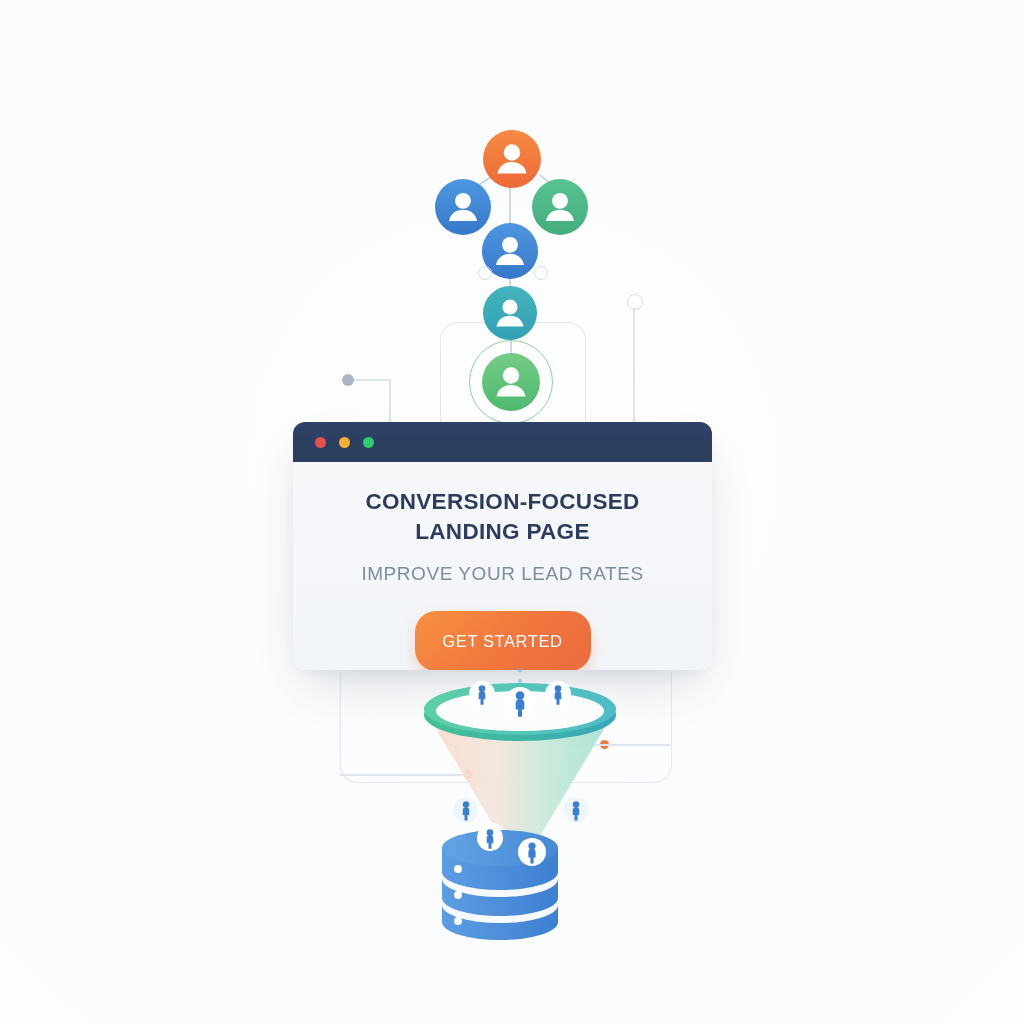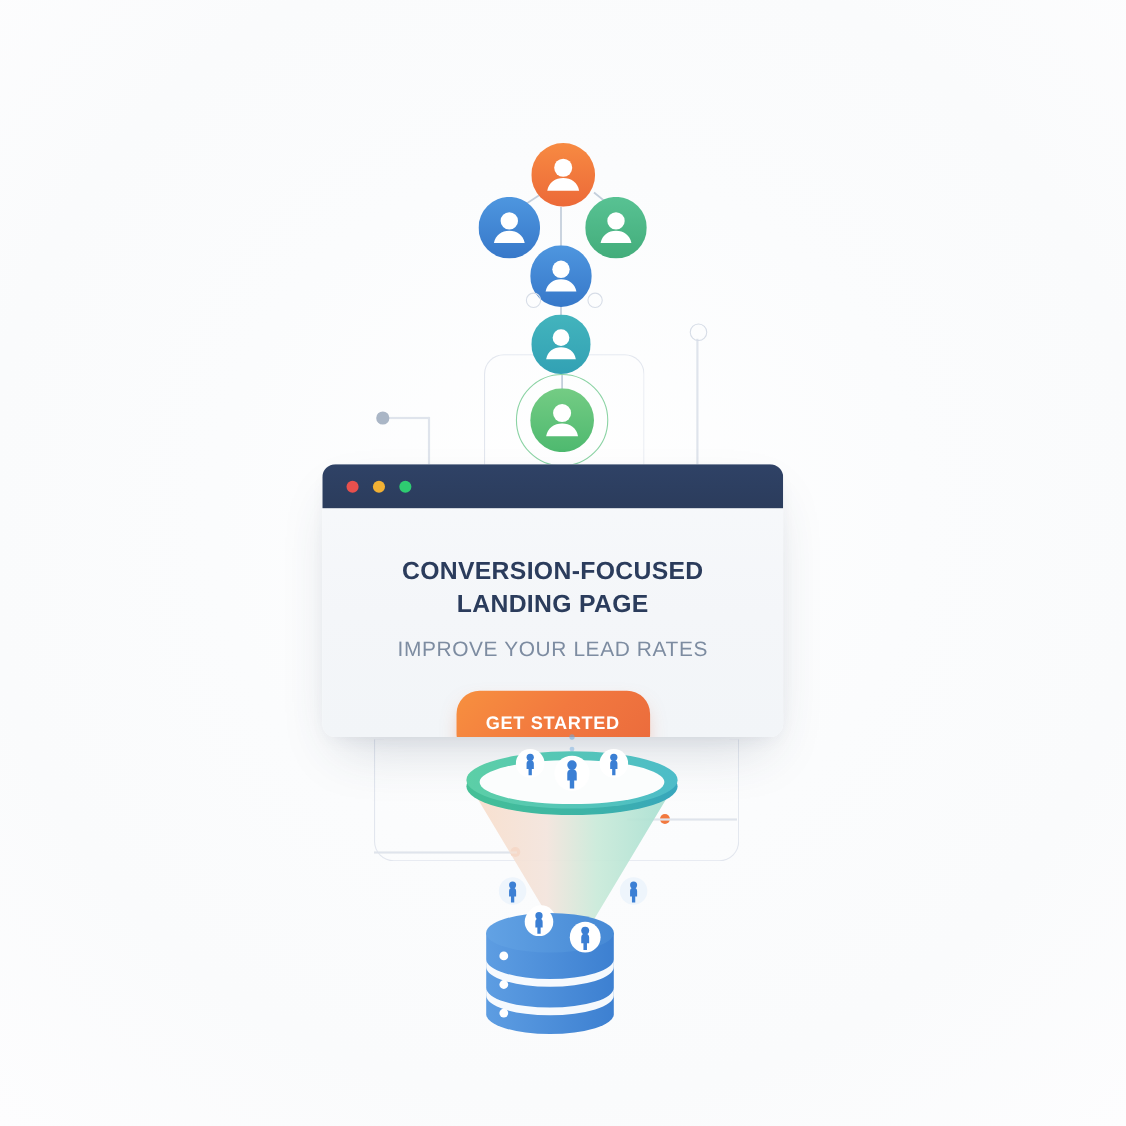--- a/index.html
+++ b/index.html
@@ -38,31 +38,31 @@
     background:linear-gradient(180deg,#f7f9fb 0%,#f4f6f9 55%,#f2f5f8 100%);
     box-shadow:0 22px 48px -16px rgba(45,62,92,.22), 0 6px 18px -8px rgba(45,62,92,.10);
     overflow:hidden;
   }
   #titlebar{
     height:40px;width:100%;
     background:linear-gradient(180deg,#2f4266 0%,#2b3c5c 100%);
     display:flex;align-items:center;padding-left:22px;box-sizing:border-box;gap:13px;
   }
   .tdot{width:11px;height:11px;border-radius:50%;}
-  #page{padding:42px 34px 0;box-sizing:border-box;text-align:center;}
+  #page{padding:25px 34px 0;box-sizing:border-box;text-align:center;}
   #headline{
     color:#2b3c5c;font-weight:bold;font-size:22.5px;line-height:1.32;
     letter-spacing:.3px;margin:0;
   }
   #subhead{
     color:#7d8ca1;font-size:19px;letter-spacing:.55px;margin:17px 0 0;font-weight:400;
   }
   #cta{
     margin:26px auto 0;display:block;width:176px;height:60px;border:none;
-    border-radius:21px;color:#fff;font-size:16.5px;font-weight:bold;letter-spacing:.6px;
+    border-radius:21px;color:#fff;font-size:16.5px;font-weight:normal;letter-spacing:.6px;
     font-family:"Liberation Sans", sans-serif;
     background:linear-gradient(135deg,#f7903f 0%,#f2793f 48%,#ea6a3c 100%);
     box-shadow:0 8px 18px -6px rgba(234,106,60,.50);
     cursor:pointer;
   }
 
   
   #funnelWrap{position:absolute;left:400px;top:662px;width:240px;height:290px;}
   #funnelWrap svg{display:block;}
 </style>

